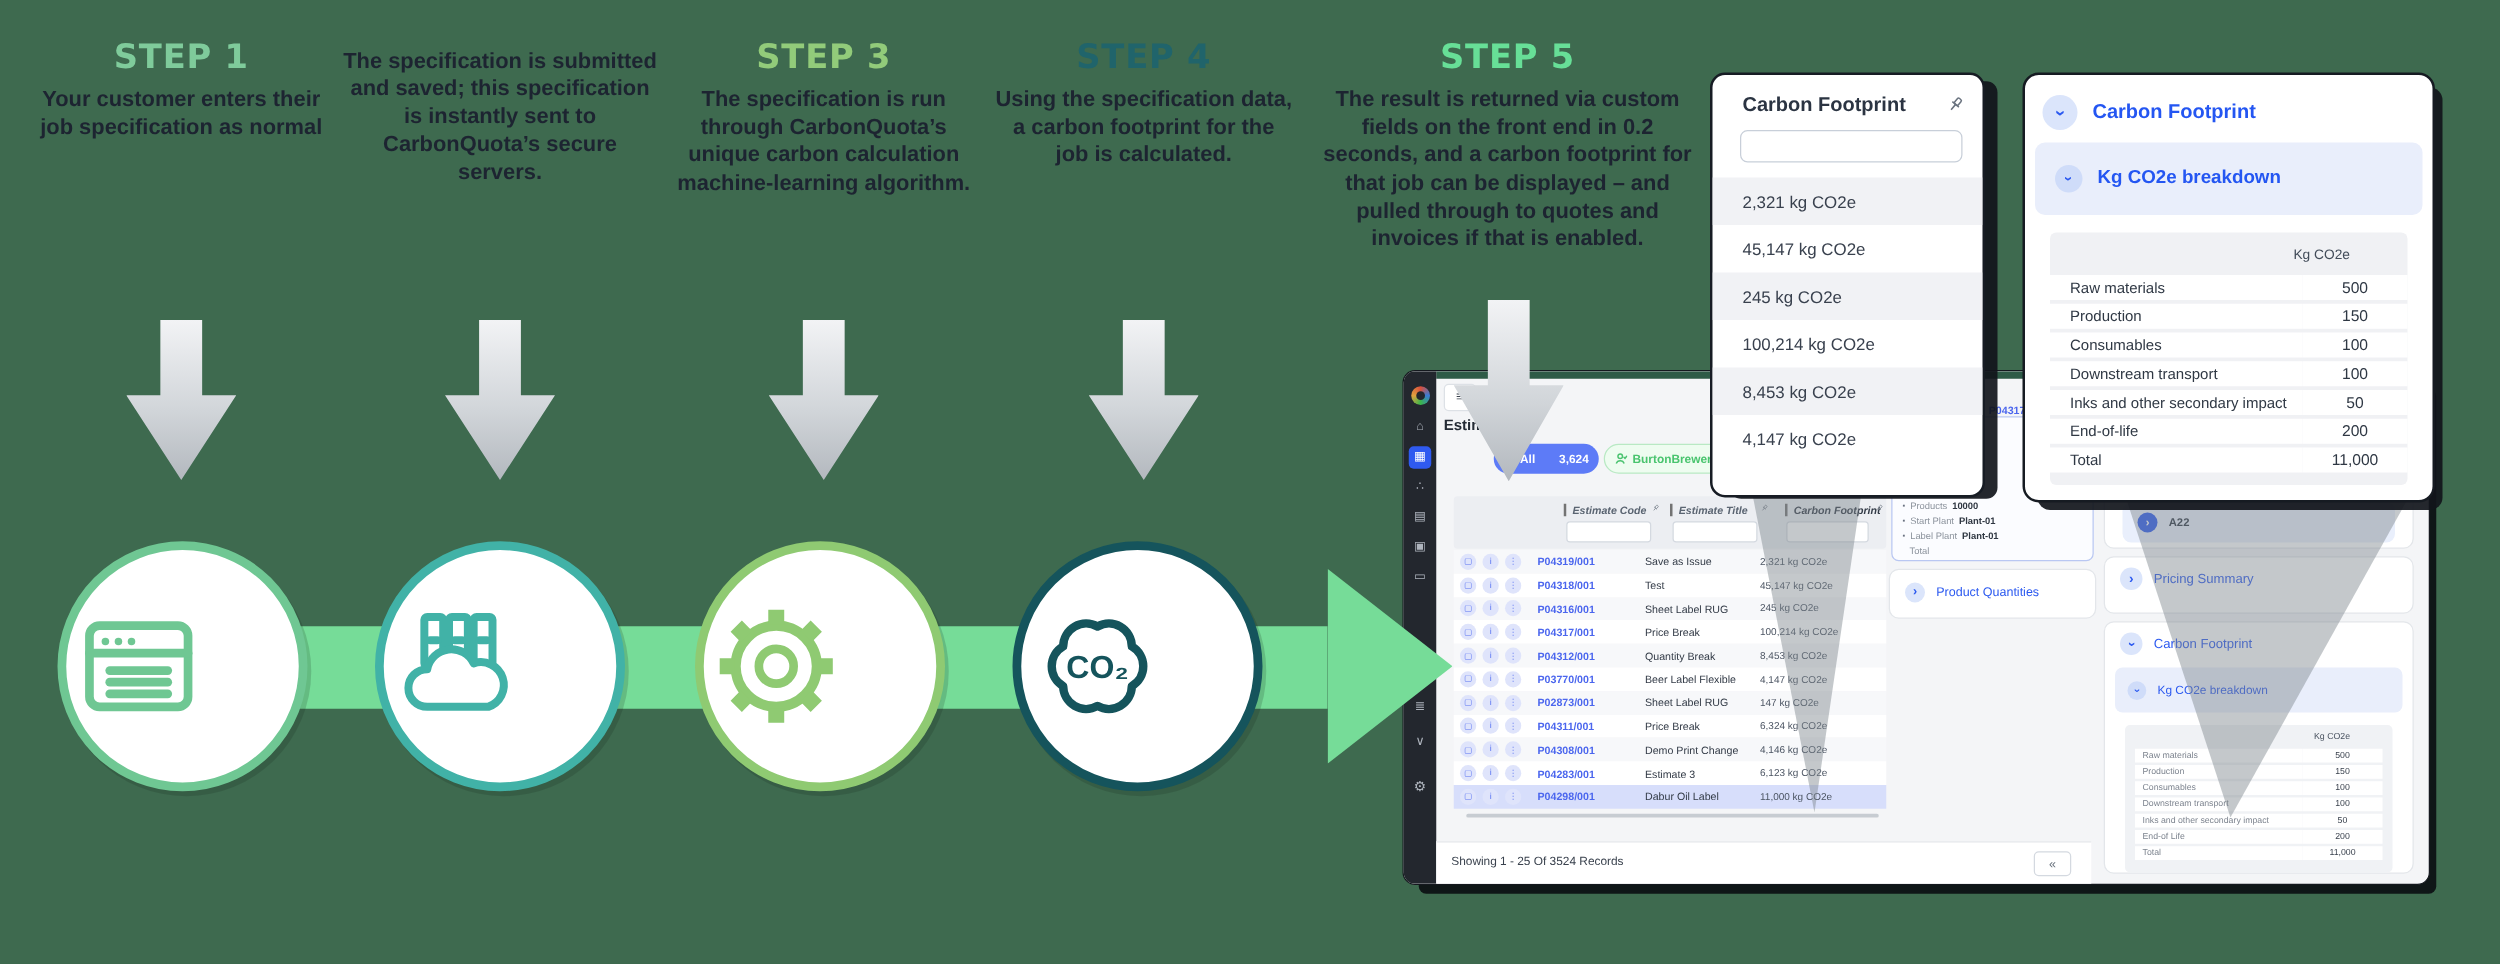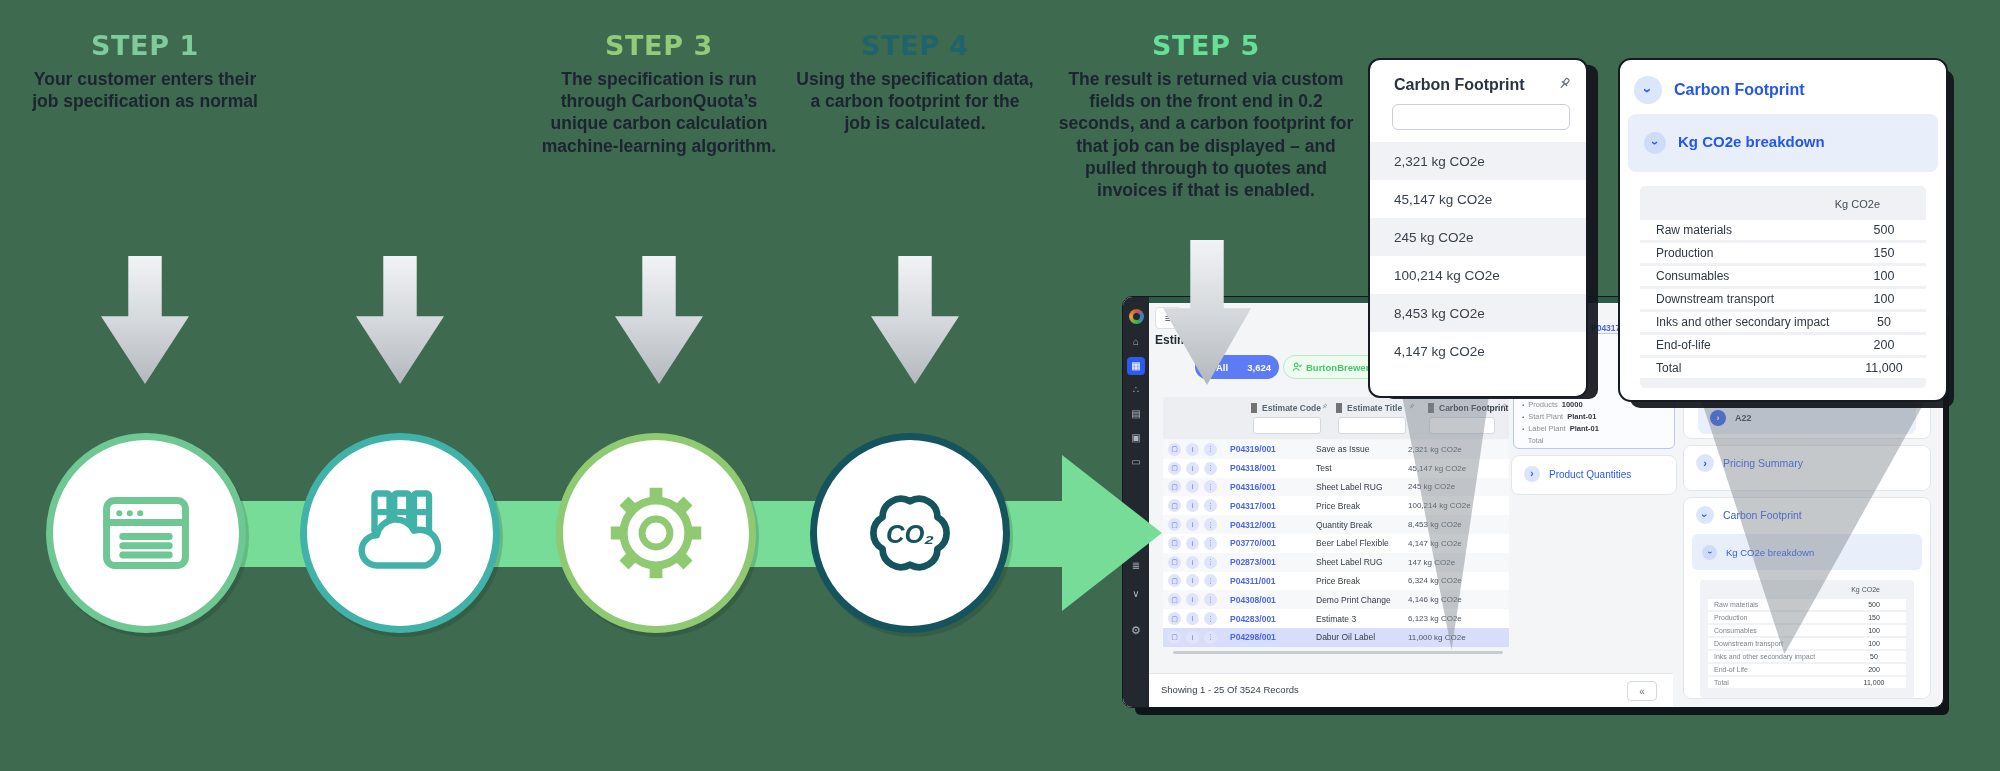--- a/index.html
+++ b/index.html
@@ -8,21 +8,21 @@
   .step{position:absolute;text-align:center;}
   .step-label{font-family:"DejaVu Sans",sans-serif;font-weight:bold;font-size:27px;letter-spacing:.6px;text-align:center;}
   .step-text{margin-top:7px;font-weight:bold;font-size:17.5px;line-height:1.27;color:#1d2431;}
   .darrow{position:absolute;width:88px;height:128px;
     background:linear-gradient(180deg,#f2f3f5 0%,#d2d6da 55%,#b3b8be 100%);
     clip-path:polygon(31% 0,69% 0,69% 47%,100% 47%,50% 100%,0 47%,31% 47%);}
   
   .band{position:absolute;background:#76dc98;}
   .bandhead{position:absolute;background:#76dc98;clip-path:polygon(0 0,100% 50%,0 100%);}
   .circle{position:absolute;width:186px;height:186px;border-radius:50%;background:#fff;border:7px solid;
-    display:flex;align-items:center;justify-content:center;box-shadow:3px 4px 0 rgba(20,40,30,.18);font-style:italic;}
+    display:flex;align-items:center;box-shadow:3px 4px 0 rgba(20,40,30,.18);}
   
   .popup1{position:absolute;left:1368px;top:58px;width:216px;height:336px;background:#fff;border:2px solid #171c24;
     border-radius:12px;box-shadow:13px 4px 0 -3px rgba(17,21,27,.92);overflow:hidden;z-index:8;}
   .p1-title{position:absolute;left:24px;top:16px;font-size:16px;font-weight:bold;color:#2b3442;}
   .p1-pin{position:absolute;right:14px;top:16px;color:#6b7480;}
   .p1-input{position:absolute;left:22px;top:44px;width:172px;height:22px;border:1.5px solid #c8cfd9;border-radius:6px;background:#fff;}
   .p1-list{position:absolute;left:0;top:82px;width:216px;}
   .pitem{height:38px;display:flex;align-items:center;padding-left:24px;font-size:13.5px;color:#39414e;}
   .pitem:nth-child(odd){background:#f1f2f5;}
   
@@ -49,21 +49,21 @@
   .logo:after{content:"";position:absolute;inset:4px;background:#23272e;border-radius:50%;}
   .topstrip{position:absolute;left:26px;top:0;width:794px;height:6px;background:#2e5b47;}
   .menubtn{position:absolute;left:32px;top:10px;width:24px;height:20px;background:#fff;border:1px solid #dde1e6;border-radius:4px;
     font-size:11px;color:#3a424e;display:flex;align-items:center;justify-content:center;}
   .apptitle{position:absolute;left:32px;top:36px;font-size:12px;font-weight:bold;color:#242b35;}
   .pill-all{position:absolute;left:72px;top:58px;width:84px;height:24px;background:#5d7bf7;border-radius:13px;
     display:flex;align-items:center;color:#fff;font-size:9.5px;font-weight:bold;padding:0 8px;box-sizing:border-box;}
   .pill-cust{position:absolute;left:160px;top:58px;width:112px;height:24px;background:#eefcf0;border:1px solid #b9e9c4;border-radius:13px;
     display:flex;align-items:center;color:#49c46e;font-size:9.5px;font-weight:bold;padding:0 8px;box-sizing:border-box;overflow:hidden;}
   .thead{position:absolute;left:40px;top:100px;width:346px;height:42px;background:#eceef2;border-radius:3px;}
-  .thl{position:absolute;top:6px;font-size:8.5px;font-weight:bold;color:#5b6572;border-left:6px solid #737373;padding-left:5px;}
+  .thl{position:absolute;top:6px;font-size:8.5px;font-weight:bold;color:#5b6572;border-left:2px solid #737373;padding-left:5px;font-style:italic;}
   .thl.dark{color:#343c48;}
   .tpin{position:absolute;top:6px;color:#8a919b;}
   .tfil{position:absolute;top:20px;height:13px;background:#fff;border:1px solid #d4d9e0;border-radius:3px;}
   .tbody{position:absolute;left:40px;top:143px;width:346px;}
   .trow{height:18.8px;display:flex;align-items:center;}
   .trow:nth-child(odd){background:#f7f8fa;}
   .trow:nth-child(even){background:#ffffff;}
   .trow.sel{background:#d7defb;}
   .ric{width:13px;height:13px;border-radius:50%;background:#dfe4fb;color:#5b74f2;font-size:7px;
     display:flex;align-items:center;justify-content:center;margin-left:5px;flex:none;}
@@ -103,20 +103,21 @@
 </head>
 <body>
 
 <div id="canvas">
 
   <div class="step" style="left:25px;top:30px;width:240px;">
     <div class="step-label" style="color: rgb(127, 203, 155);">STEP 1</div>
     <div class="step-text">Your customer enters their job specification as normal</div>
   </div>
   <div class="step" style="left:272px;top:30px;width:256px;">
+    <div class="step-text">The specification is submitted and saved; this specification is instantly sent to CarbonQuota’s secure servers.</div>
   </div>
   <div class="step" style="left:535px;top:30px;width:248px;">
     <div class="step-label" style="color: rgb(146, 203, 122);">STEP 3</div>
     <div class="step-text">The specification is run through CarbonQuota’s unique carbon calculation machine-learning algorithm.</div>
   </div>
   <div class="step" style="left:795px;top:30px;width:240px;">
     <div class="step-label" style="color: rgb(32, 100, 107);">STEP 4</div>
     <div class="step-text">Using the specification data, a carbon footprint for the job is calculated.</div>
   </div>
   <div class="step" style="left:1050px;top:30px;width:312px;">

